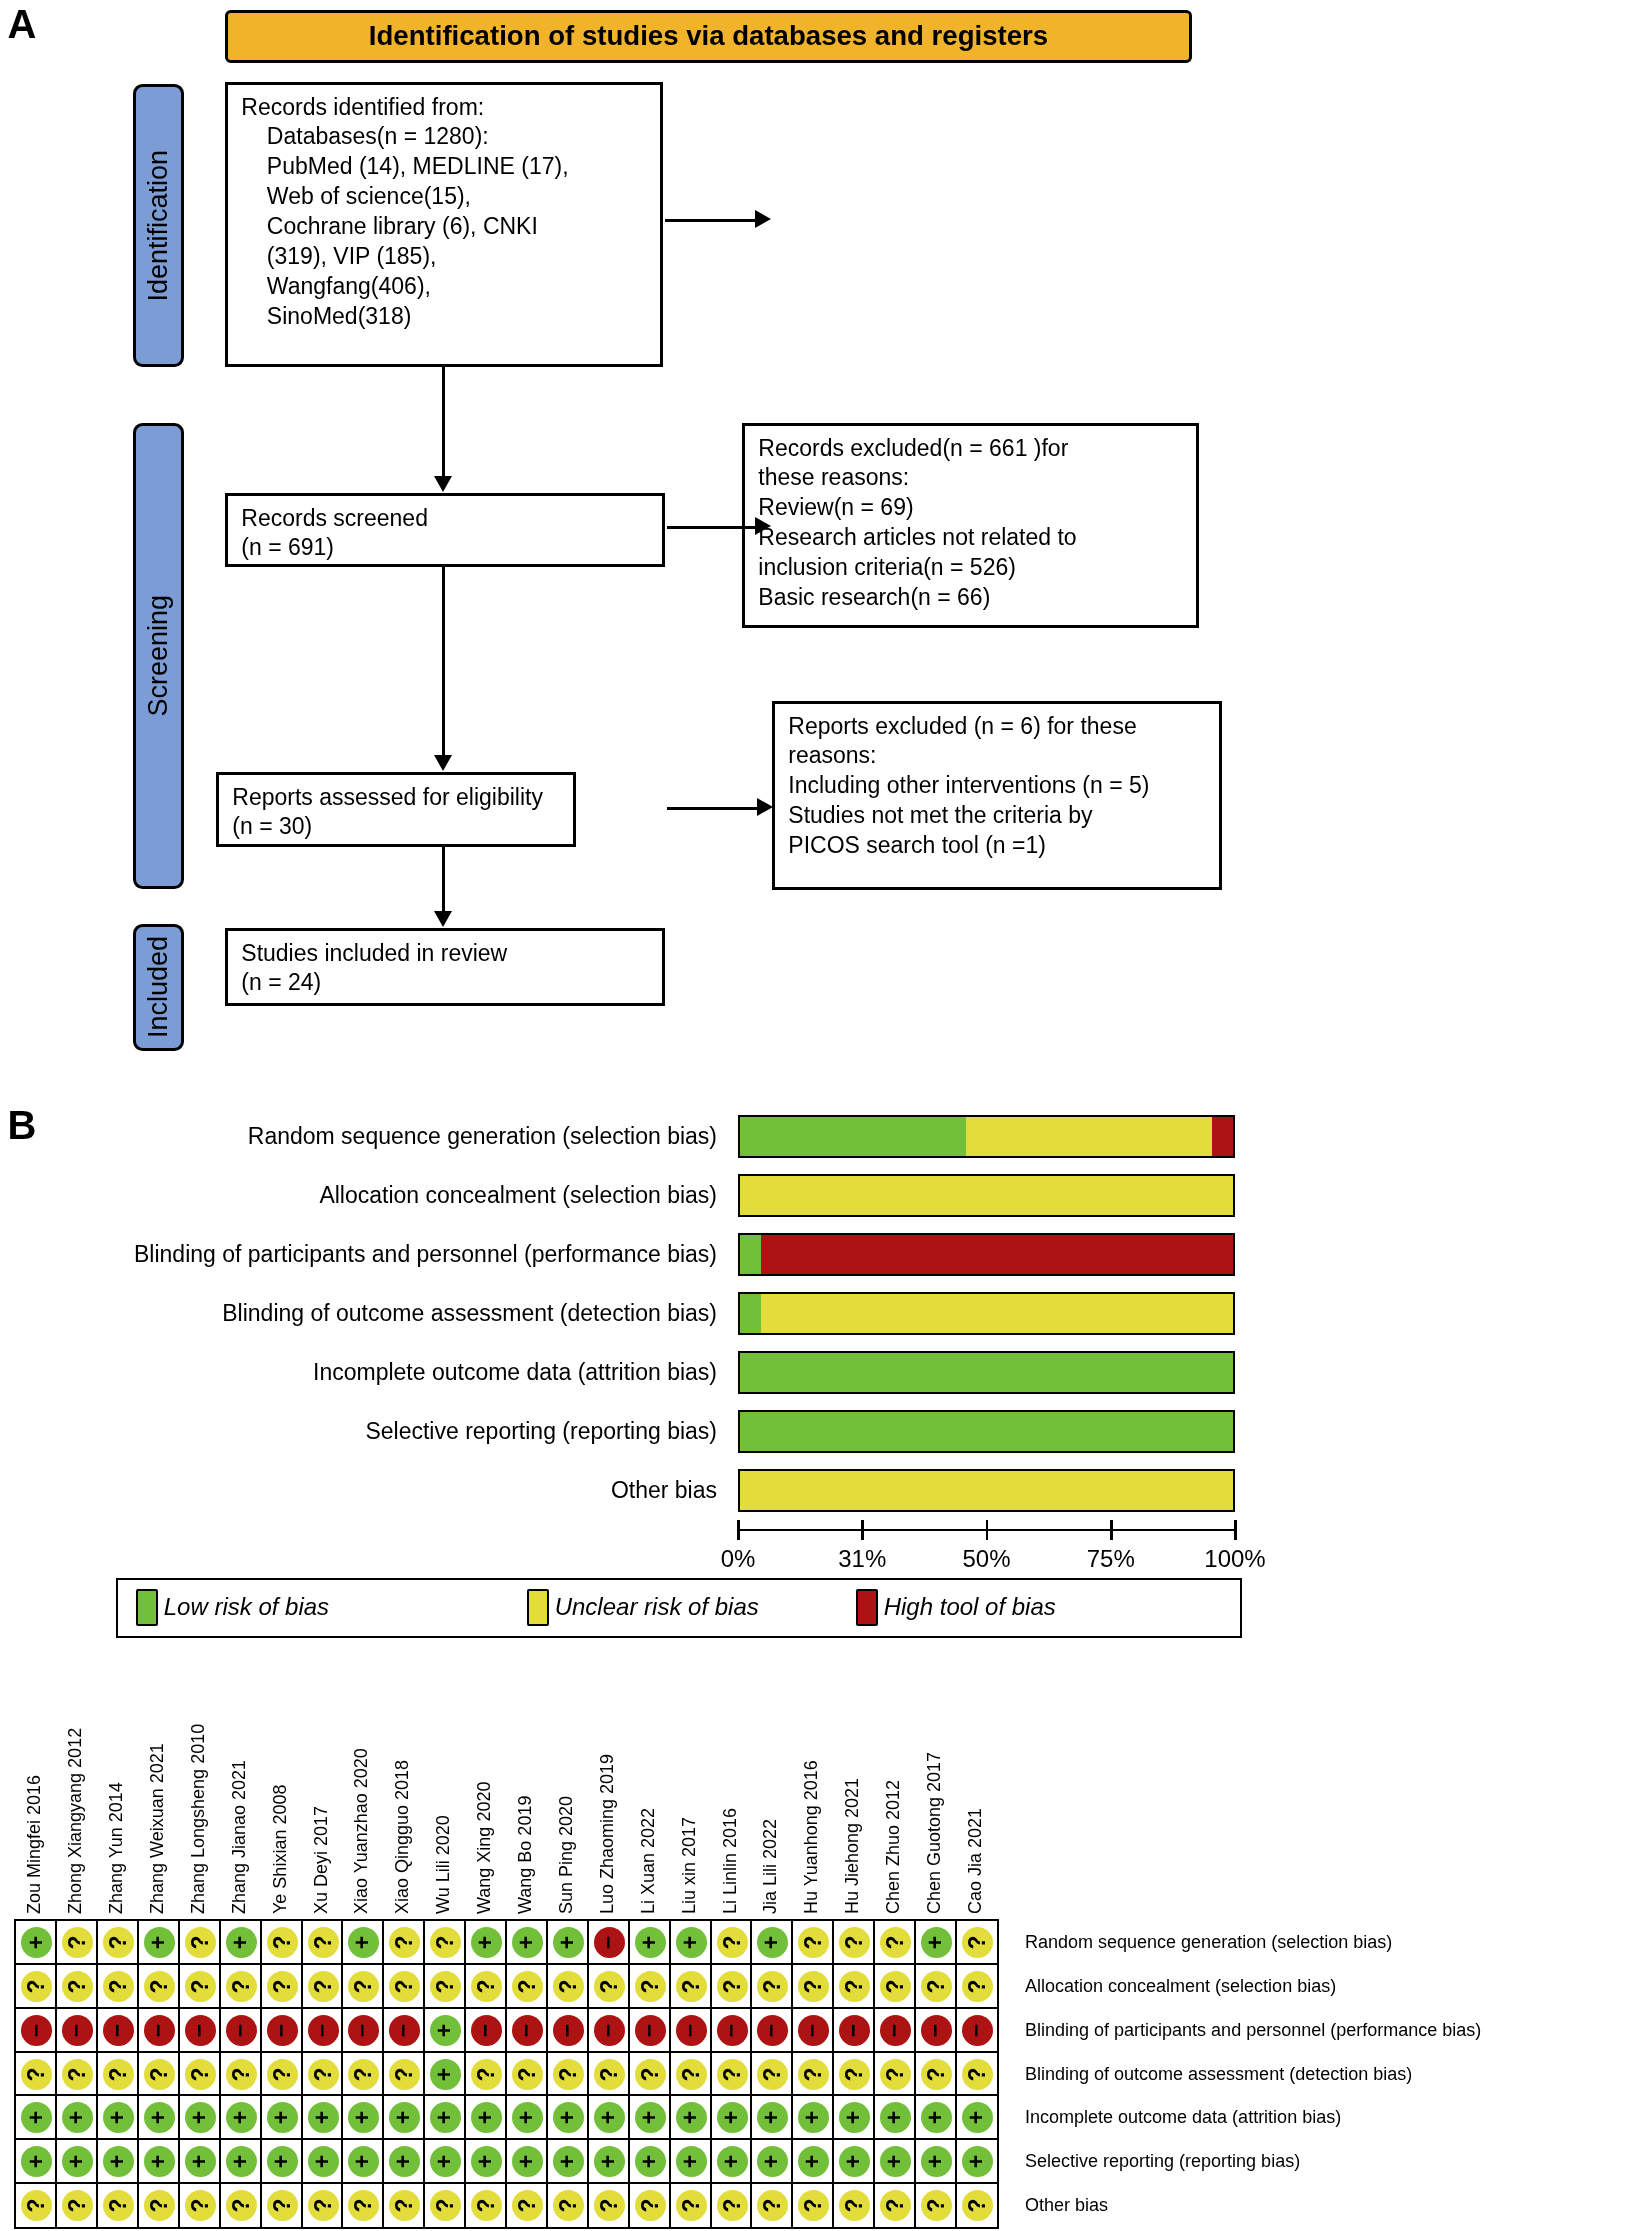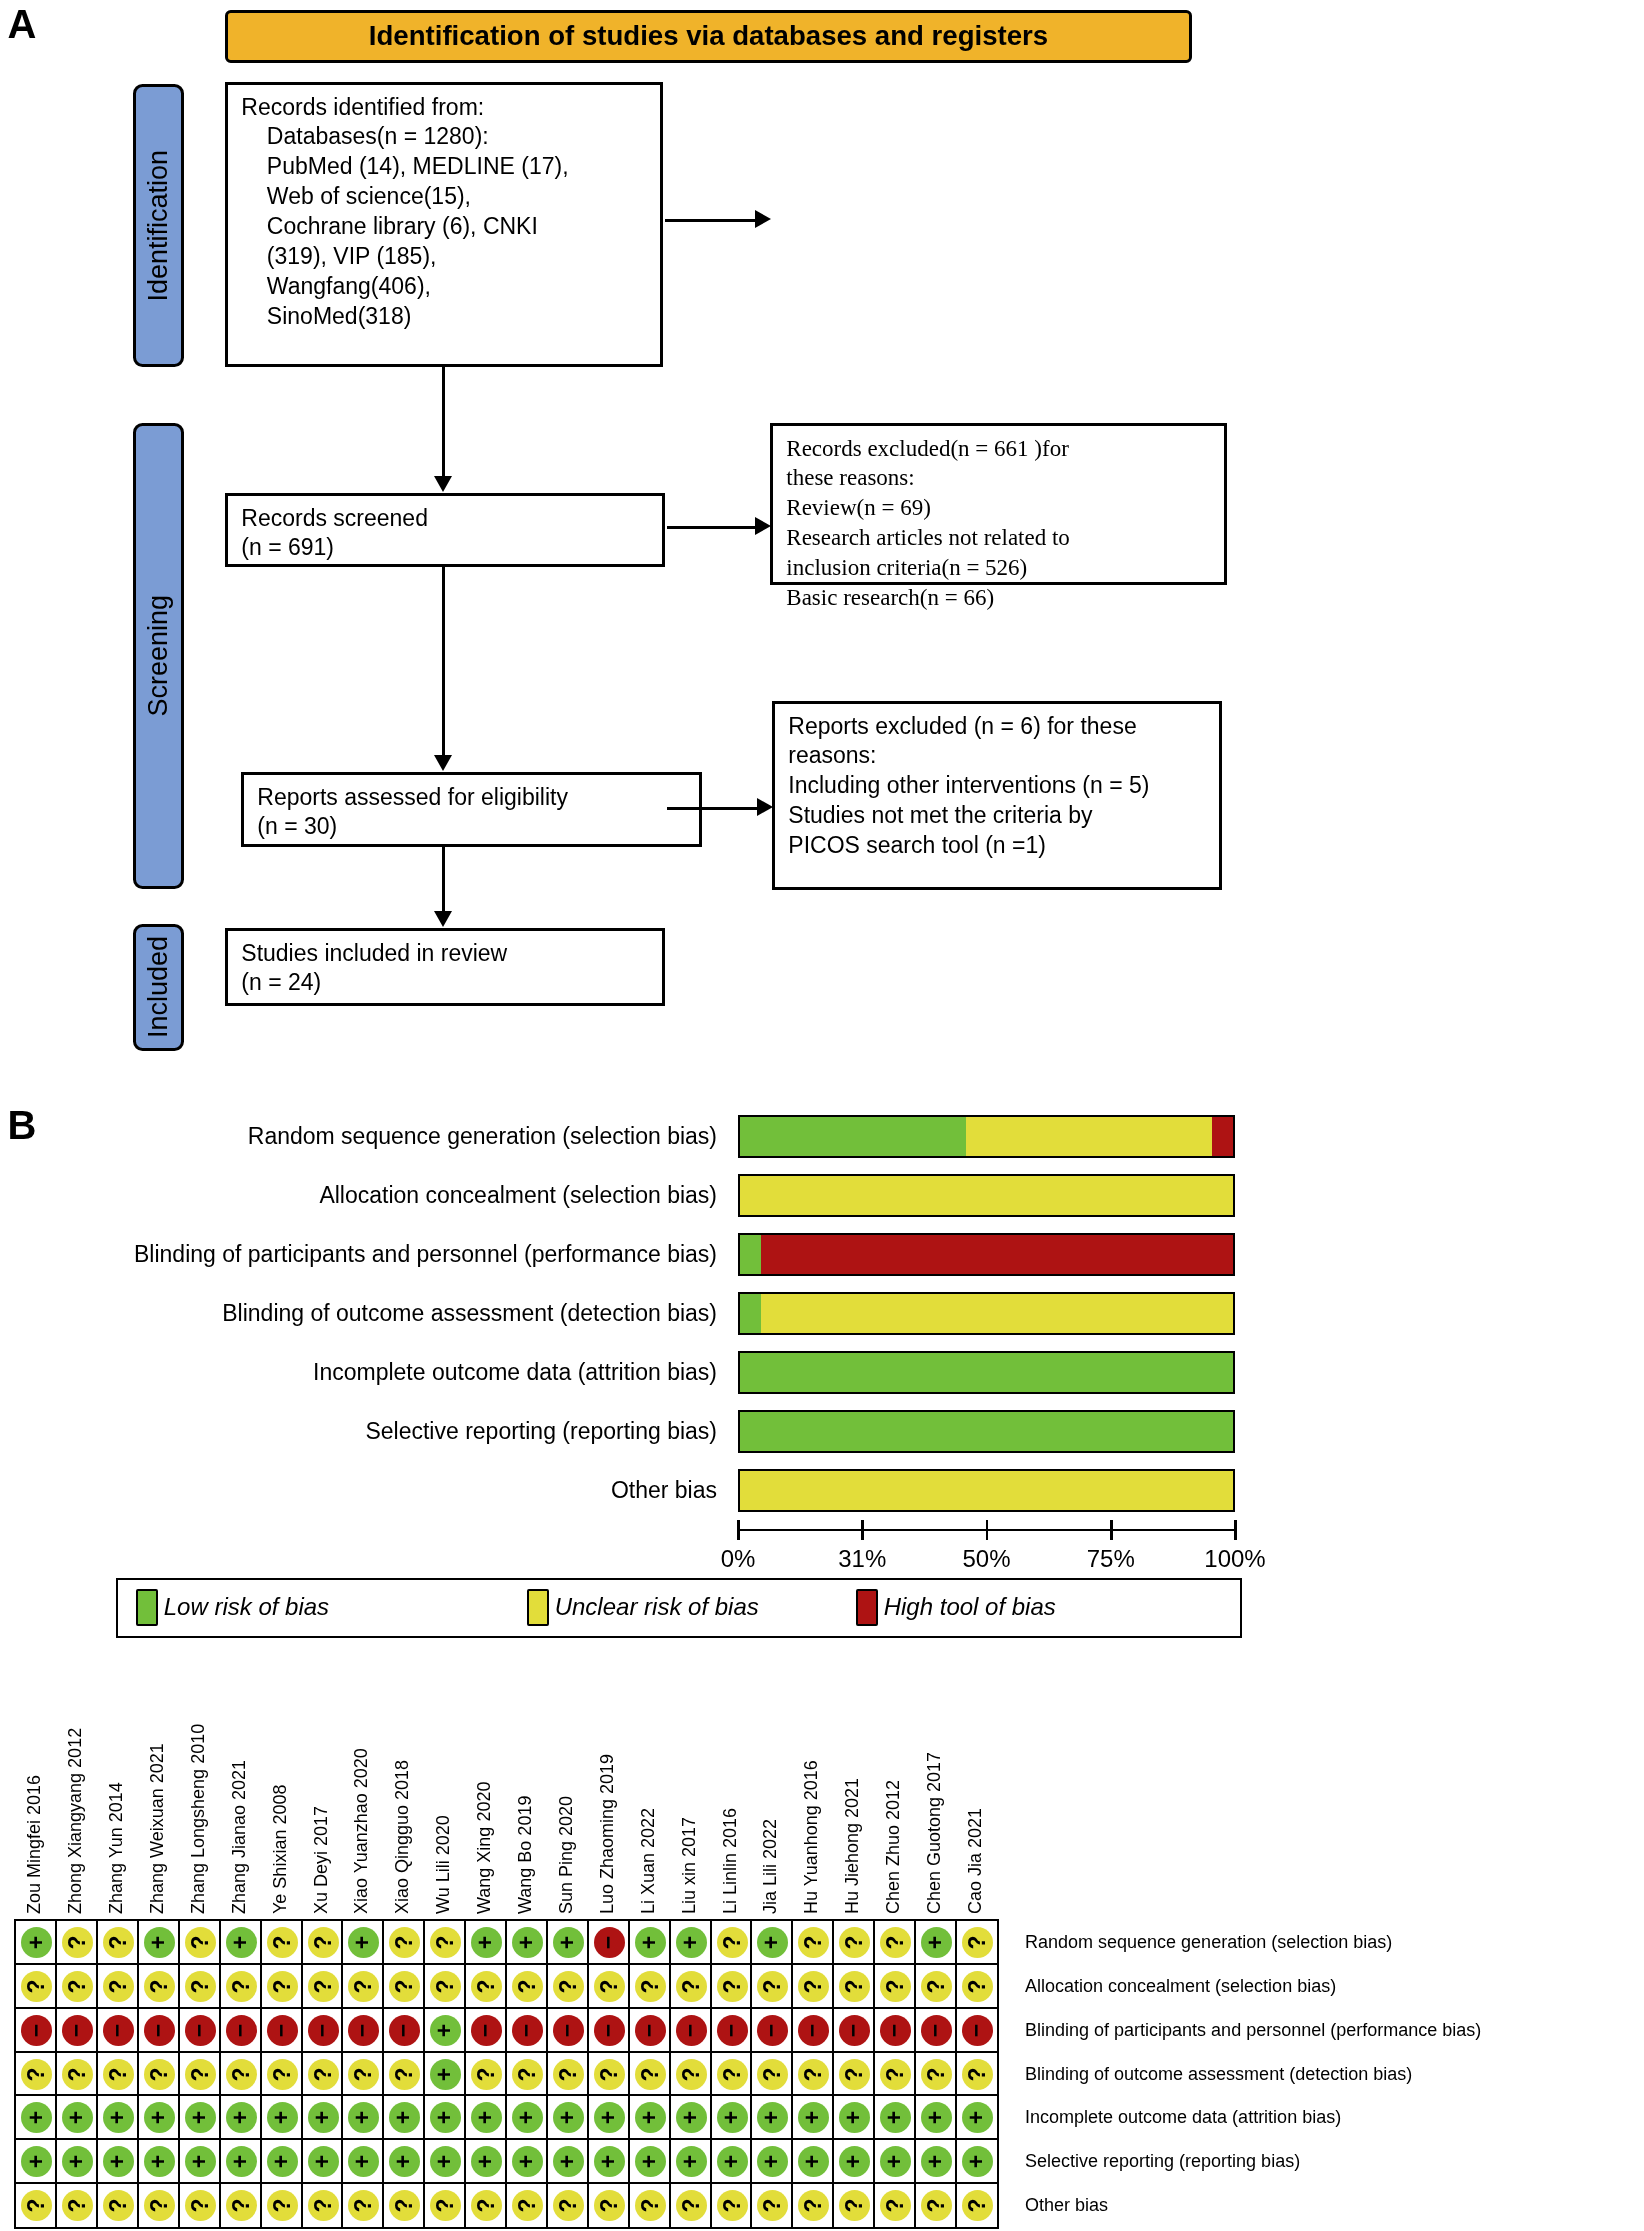--- a/index.html
+++ b/index.html
@@ -76,27 +76,27 @@
   <div class="flow-box" style="left:225px;top:82px;width:438px;height:285px;">Records identified from:
     Databases(n = 1280):
     PubMed (14), MEDLINE (17),
     Web of science(15),
     Cochrane library (6), CNKI
     (319), VIP (185),
     Wangfang(406),
     SinoMed(318)</div>
   <div class="flow-box" style="left:225px;top:493px;width:440px;height:74px;">Records screened
 (n = 691)</div>
-  <div class="flow-box" style="left:770px;top:423px;width:457px;height:162px;font-family:Liberation Serif, serif;">Records excluded(n = 661 )for
+  <div class="flow-box" style="left:742px;top:423px;width:457px;height:205px;">Records excluded(n = 661 )for
 these reasons:
 Review(n = 69)
 Research articles not related to
 inclusion criteria(n = 526)
 Basic research(n = 66)</div>
-  <div class="flow-box" style="left:241px;top:772px;width:461px;height:75px;">Reports assessed for eligibility
+  <div class="flow-box" style="left:216px;top:772px;width:360px;height:75px;">Reports assessed for eligibility
 (n = 30)</div>
   <div class="flow-box" style="left:772px;top:701px;width:450px;height:189px;">Reports excluded (n = 6) for these
 reasons:
 Including other interventions (n = 5)
 Studies not met the criteria by
 PICOS search tool (n =1)</div>
   <div class="flow-box" style="left:225px;top:928px;width:440px;height:78px;">Studies included in review
 (n = 24)</div>
 
   <div class="hline" style="left:665px;top:219px;width:91px;"></div>

